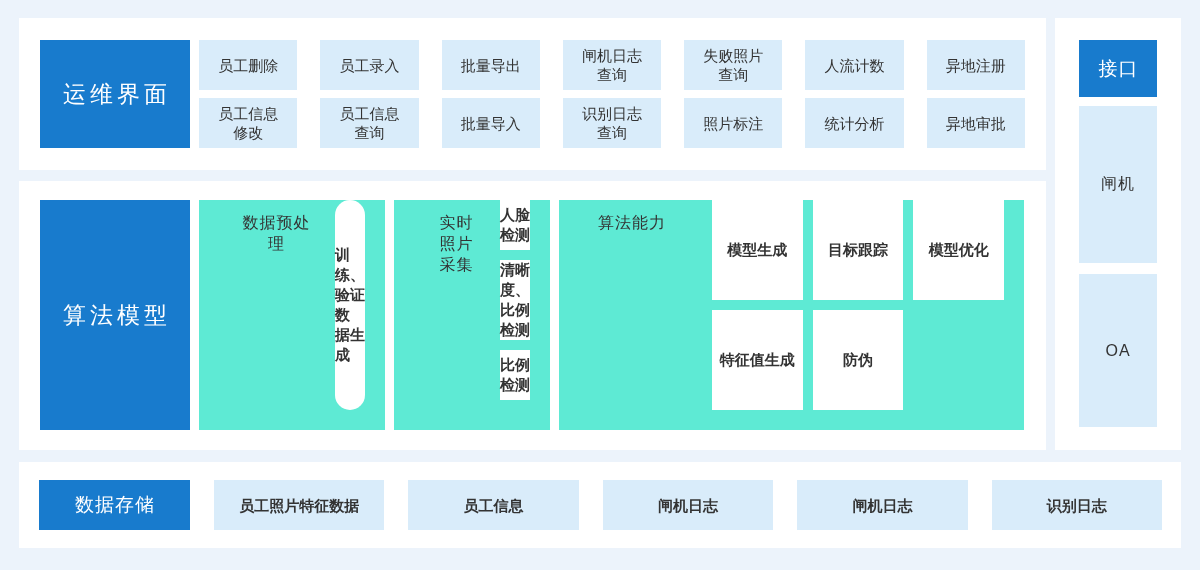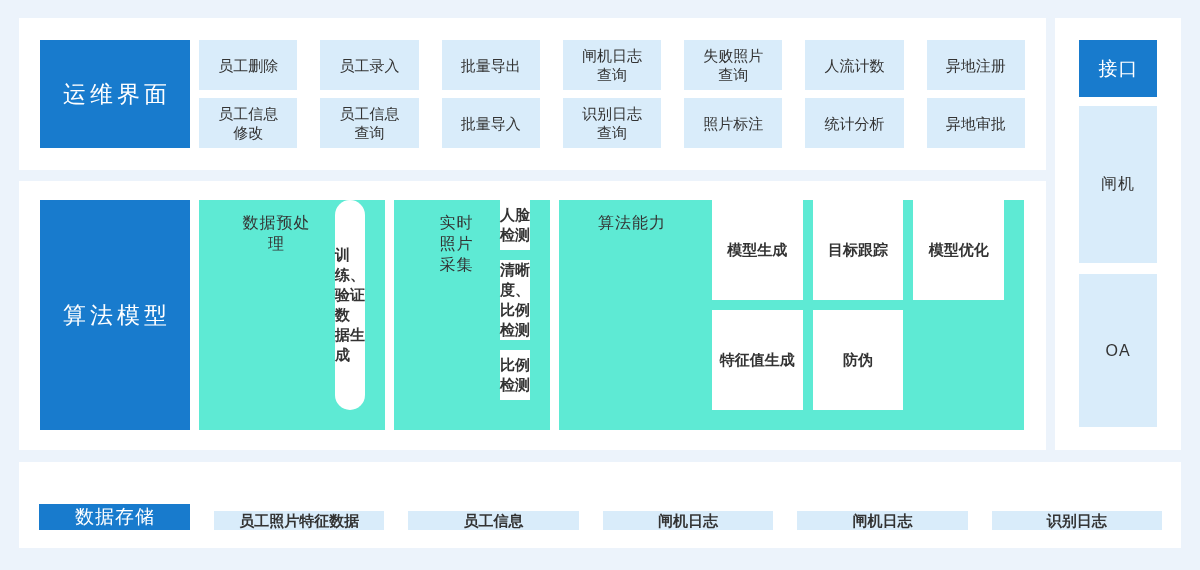--- a/index.html
+++ b/index.html
@@ -8,21 +8,21 @@
     background: #ecf3fb;
     font-family: "Liberation Sans", "DejaVu Sans", sans-serif;
     color: #333;
   }
   .stage { position: relative; width: 1200px; height: 570px; overflow: hidden; }
 
   .panel { position: absolute; background: #ffffff; }
   .panel-top    { left: 19px;   top: 18px;  width: 1027px; height: 152px; display: flex; gap: 9px;  padding: 22px 21px; }
   .panel-mid    { left: 19px;   top: 181px; width: 1027px; height: 269px; display: flex; gap: 9px;  padding: 19px 22px 20px 21px; }
   .panel-right  { left: 1055px; top: 18px;  width: 126px;  height: 432px; display: flex; flex-direction: column; padding: 22px 24px 23px; }
-  .panel-bottom { left: 19px;   top: 462px; width: 1162px; height: 86px;  display: flex; gap: 24px;  padding: 18px 19px 18px 20px; align-items: flex-end; }
+  .panel-bottom { left: 19px;   top: 462px; width: 1162px; height: 86px;  display: flex; gap: 24px;  padding: 18px 19px 18px 20px; }
 
   .lead {
     background: #187bcd; color: #ffffff;
     display: flex; align-items: center; justify-content: center;
     font-size: 23px; letter-spacing: 4px; text-indent: 4px;
     flex: 0 0 150px;
   }
   .panel-bottom .lead { flex: 0 0 151px; font-size: 19px; letter-spacing: 1px; text-indent: 1px; }
   .panel-right .lead  { flex: 0 0 57px;  font-size: 19px; letter-spacing: 1px; text-indent: 1px; margin-bottom: 9px; }
 

